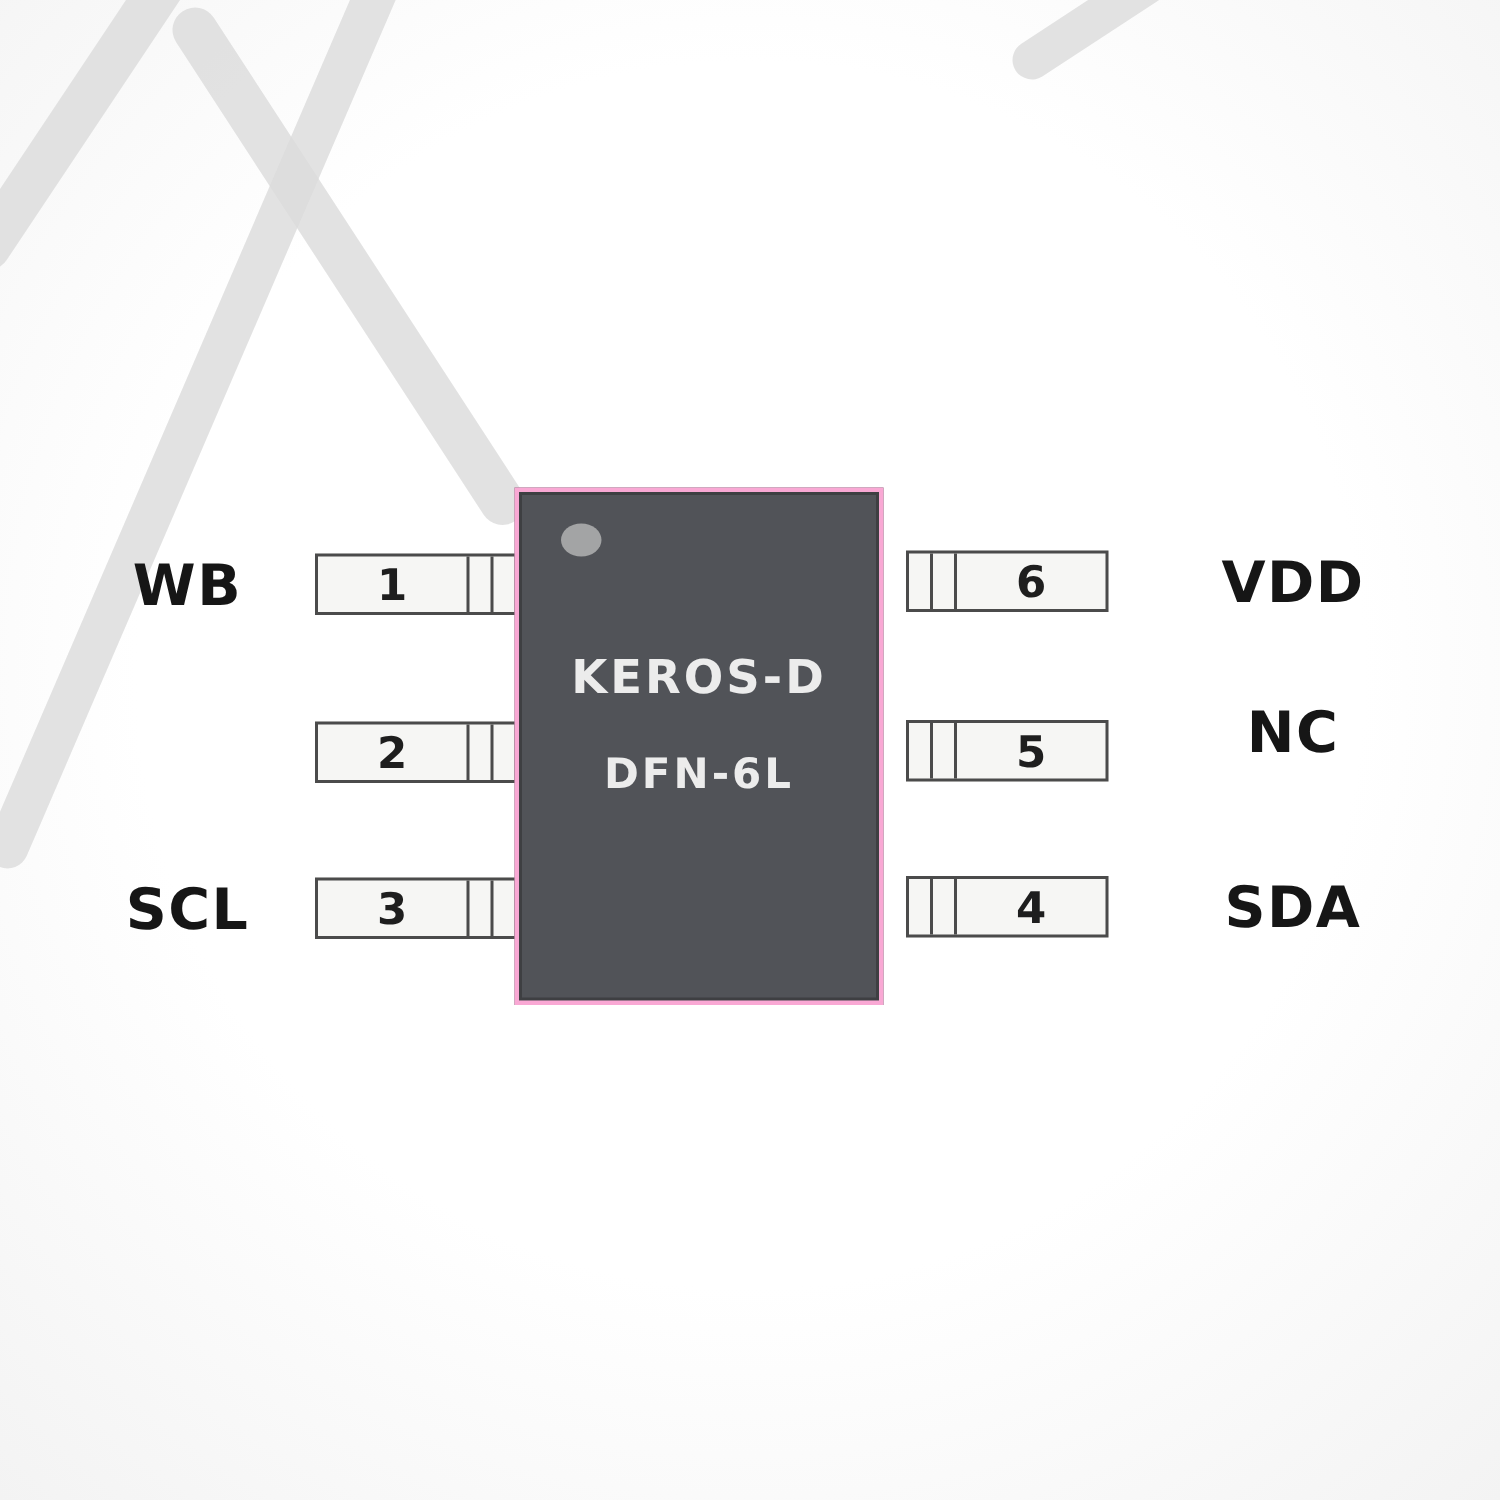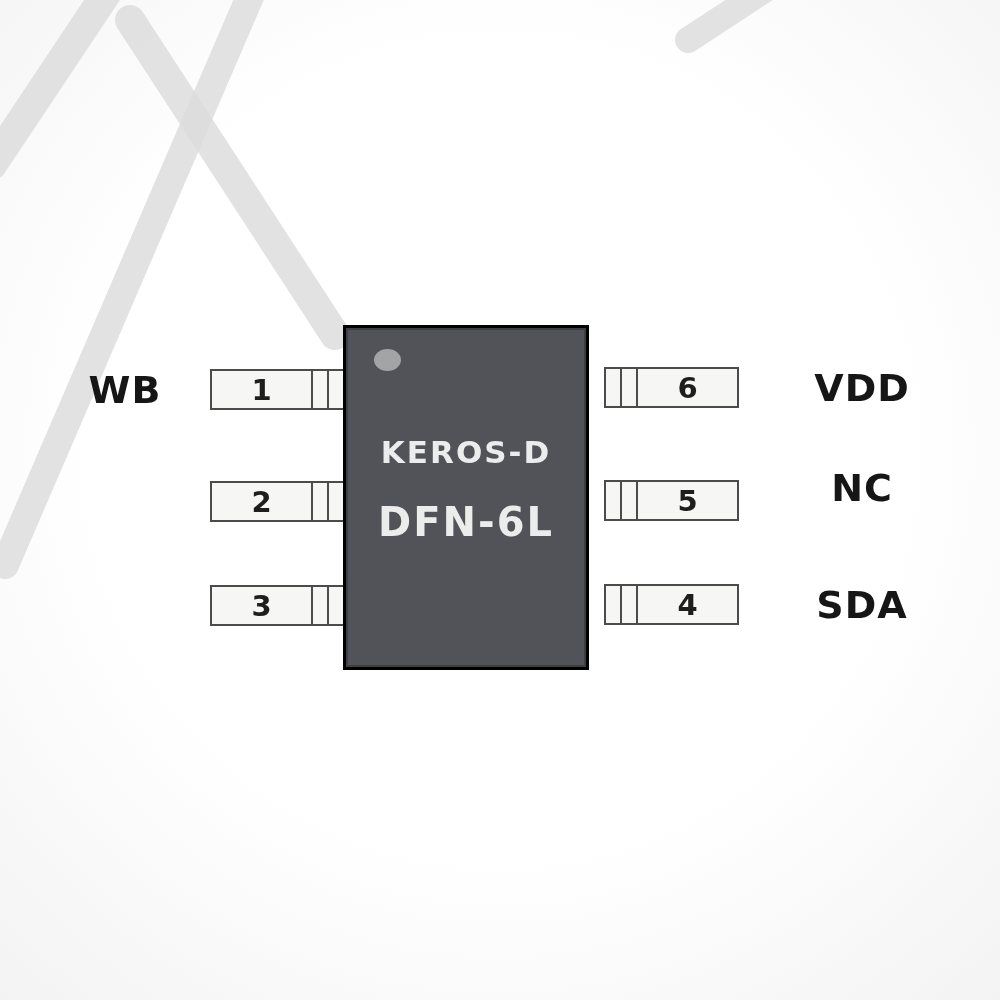--- a/index.html
+++ b/index.html
@@ -13,39 +13,39 @@
   .stage { position: absolute; inset: 0; padding-left: 20px; }
 
   .watermark { position: absolute; inset: 0; pointer-events: none; }
 
   
   .chip {
     position: absolute;
     left: 343px; top: 325px;
     width: 246px; height: 345px;
     background: #515358;
-    border: 3px solid #000000;
+    border: 3px solid #f9a8d4;
     box-shadow: inset 0 0 0 2px #3e3f42;
   }
   .pin1-dot {
     position: absolute;
     left: 28px; top: 21px;
     width: 27px; height: 22px;
     border-radius: 50%;
     background: #a3a4a5;
   }
   .chip-line1, .chip-line2 {
     position: absolute; left: 0; right: 0;
     text-align: center;
     color: #ececec;
     font-weight: bold;
     letter-spacing: 2px;
   }
   .chip-line1 { top: 106px; font-size: 31px; }
-  .chip-line2 { top: 171px; font-size: 40px; }
+  .chip-line2 { top: 171px; font-size: 28px; }
 
   
   .pin {
     position: absolute;
     width: 135px; height: 41px;
     display: flex;
     background: #f6f6f4;
     border: 2px solid #4b4b4b;
   }
   .pin .num {
@@ -77,20 +77,21 @@
 <div class="stage">
 
   <svg class="watermark" width="1000" height="1000" viewBox="0 0 1000 1000">
     <line x1="112" y1="-15" x2="-8" y2="165" stroke="#dcdcdc" stroke-width="30" stroke-linecap="round" opacity="0.8"></line>
     <line x1="130" y1="20" x2="335" y2="335" stroke="#dcdcdc" stroke-width="30" stroke-linecap="round" opacity="0.8"></line>
     <line x1="255" y1="-15" x2="5" y2="565" stroke="#dcdcdc" stroke-width="28" stroke-linecap="round" opacity="0.8"></line>
     <line x1="688" y1="40" x2="772" y2="-15" stroke="#dcdcdc" stroke-width="26" stroke-linecap="round" opacity="0.8"></line>
   </svg>
 
   <div class="pin-label lft" style="top:368px">WB</div>
+  <div class="pin-label lft" style="top:584px">SCL</div>
 
   <div class="pin left" style="top:369px">
     <div class="num">1</div>
     <div class="seg"></div>
     <div class="seg"></div>
   </div>
   <div class="pin left" style="top:481px">
     <div class="num">2</div>
     <div class="seg"></div>
     <div class="seg"></div>

